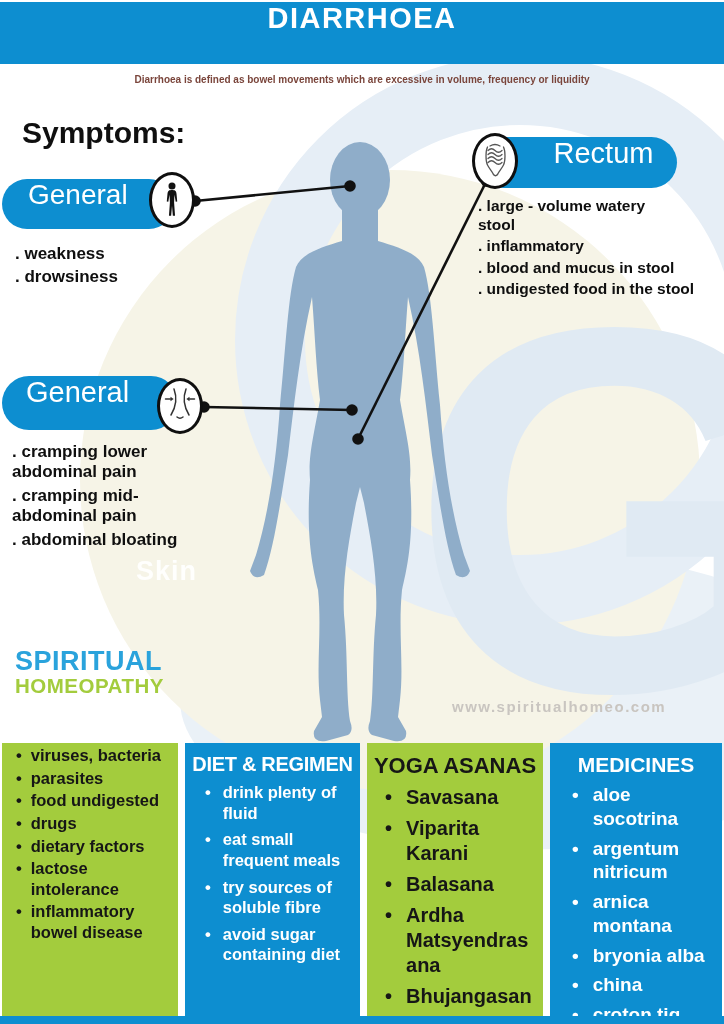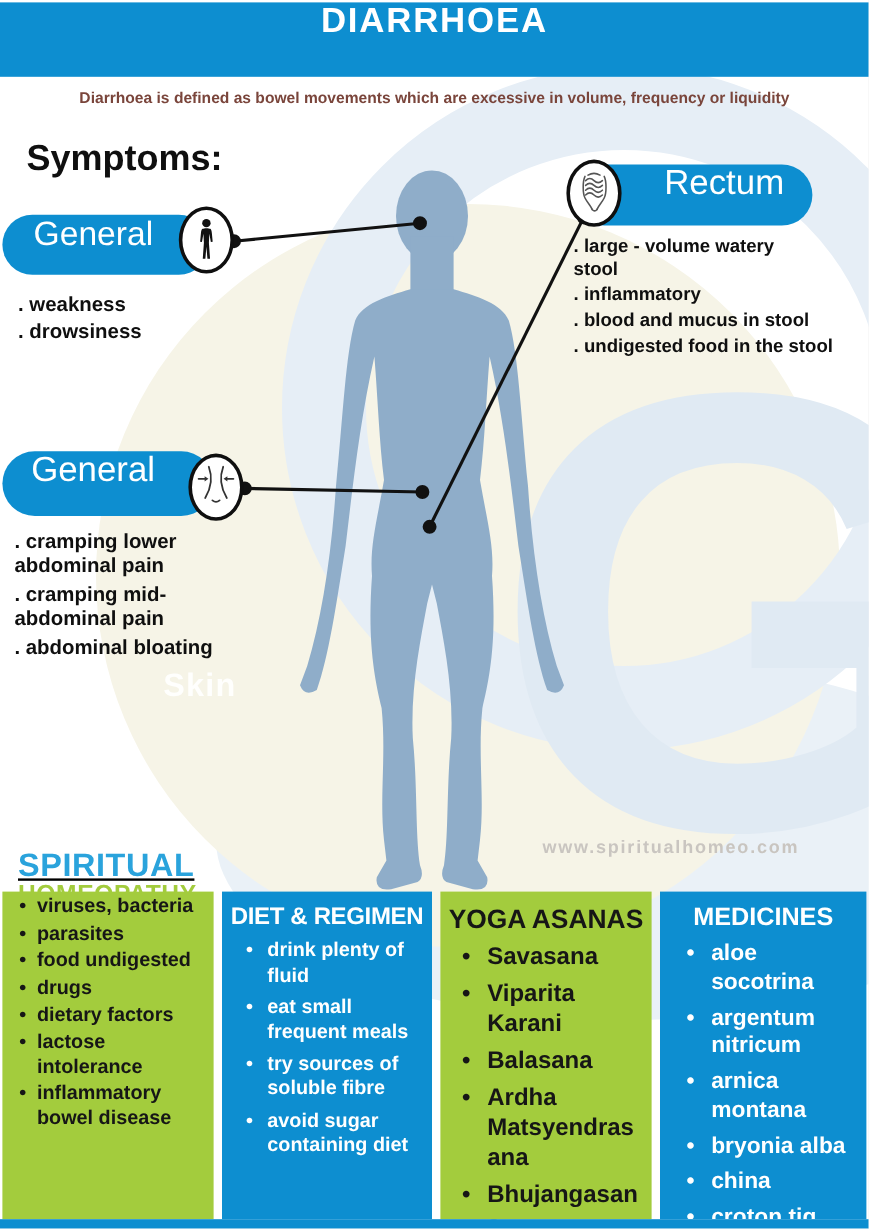--- a/index.html
+++ b/index.html
@@ -6,21 +6,21 @@
   #canvas{
     position:relative;width:724px;height:1024px;margin:0 auto;
     background:#ffffff;overflow:hidden;
     font-family:"Liberation Sans",sans-serif;
   }
   
   .header-bar{position:absolute;left:0;top:2px;width:724px;height:62px;background:#0d8ed0;
     display:flex;align-items:flex-start;justify-content:center;z-index:6;}
   .header-title{color:#fff;font-size:29px;font-weight:800;letter-spacing:1.5px;}
   .definition{position:absolute;left:0;top:74px;width:724px;text-align:center;
-    color:#7a453b;font-size:13px;font-weight:800;z-index:6;}
+    color:#7a453b;font-size:10px;font-weight:800;z-index:6;}
   .symptoms-heading{position:absolute;left:22px;top:116px;color:#0f0f0f;
     font-size:30px;font-weight:800;z-index:6;}
   
   .bg-svg{position:absolute;left:0;top:0;z-index:0;}
   .body-svg{position:absolute;left:230px;top:135px;z-index:1;}
   .lines-svg{position:absolute;left:0;top:0;z-index:3;pointer-events:none;}
   .skin-watermark{position:absolute;left:136px;top:556px;color:rgba(255,255,255,.92);
     font-size:27px;font-weight:800;letter-spacing:1px;z-index:2;}
   
   .pill{position:absolute;background:#0d8ed0;color:#fff;font-weight:400;
@@ -34,21 +34,21 @@
   .badge-rectum{left:472px;top:133px;}
   .badge-abdomen{left:157px;top:378px;}
   
   .sym-list{position:absolute;color:#0f0f0f;font-weight:800;z-index:5;list-style:none;margin:0;padding:0;}
   .sym-list li{margin-bottom:3px;line-height:1.2;}
   .list-general{left:15px;top:244px;width:210px;font-size:17px;}
   .list-rectum{left:478px;top:197px;width:202px;font-size:15.5px;}
   .list-rectum li:last-child{white-space:nowrap;}
   .list-abdomen{left:12px;top:442px;width:190px;font-size:17px;}
   
-  .brand{position:absolute;left:15px;top:708px;z-index:6;line-height:1.02;text-decoration:underline;}
+  .brand{position:absolute;left:15px;top:648px;z-index:6;line-height:1.02;}
   .brand-top{color:#2aa3dc;font-size:27px;font-weight:800;letter-spacing:.5px;}
   .brand-bottom{color:#a3cc3d;font-size:20.5px;font-weight:800;letter-spacing:.5px;}
   .website{position:absolute;left:452px;top:698px;color:#c9c5c0;font-size:15px;
     font-weight:800;letter-spacing:1.5px;z-index:6;}
   
   .col{position:absolute;top:743px;height:273px;box-sizing:border-box;z-index:6;overflow:hidden;}
   .col-green{background:#a3cc3d;color:#161616;}
   .col-blue{background:#0d8ed0;color:#ffffff;}
   .col-causes{left:2px;width:176px;}
   .col-diet{left:185px;width:175px;}

